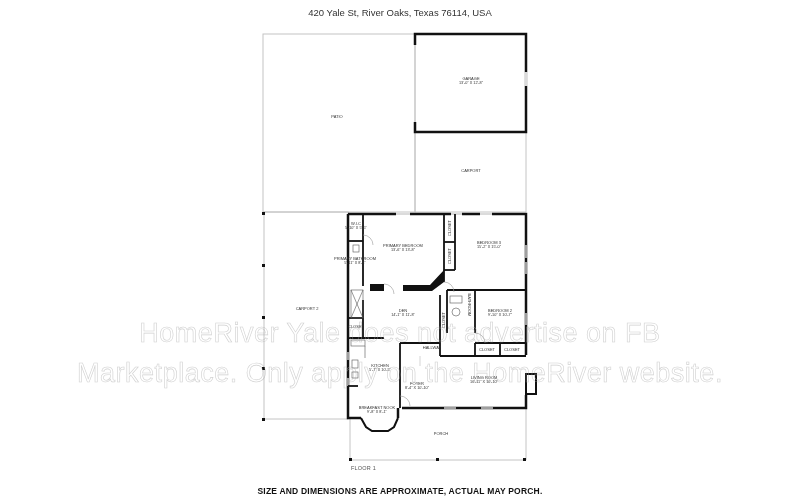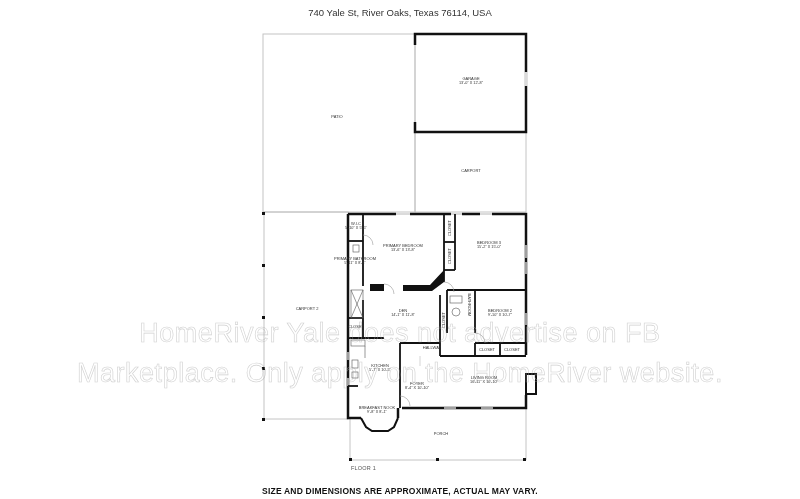--- a/index.html
+++ b/index.html
@@ -10,21 +10,21 @@
   .lbl .dim { display: block; font-size: 3.8px; }
   .floor-label { position: absolute; left: 351px; top: 465px; font-size: 5.5px; color: #555; letter-spacing: 0.2px; }
   .disclaimer { position: absolute; top: 486px; left: 0; width: 800px; text-align: center; font-size: 8.5px; font-weight: bold; color: #111; letter-spacing: 0.2px; }
   .watermark { position: absolute; left: 0; width: 800px; text-align: center; font-size: 27px; color: rgba(255,255,255,0.0); -webkit-text-stroke: 0.6px rgba(170,170,170,0.55); letter-spacing: 0.5px; white-space: nowrap; pointer-events: none; }
   .wm1 { top: 318px; }
   .wm2 { top: 350px; margin-top: 8px; }
 </style>
 </head>
 <body>
 
-<div class="address">740 Yale St, River Oaks, Texas 76114, USA</div>
+<div class="address">420 Yale St, River Oaks, Texas 76114, USA</div>
 
 <svg class="plan" viewBox="0 0 800 499" xmlns="http://www.w3.org/2000/svg">
 
   <g fill="none" stroke="#c4c4c4" stroke-width="1">
     <rect x="263" y="34" width="152" height="178"></rect>
     <line x1="415" y1="132" x2="415" y2="212"></line>
     <line x1="415" y1="212" x2="526" y2="212"></line>
     <line x1="526" y1="132" x2="526" y2="212"></line>
     <rect x="264" y="212" width="84" height="207"></rect>
     <polyline points="350,418 350,460 526,460 526,400"></polyline>
@@ -155,13 +155,13 @@
 <div class="lbl" style="left:380px; top:368px;"><span>KITCHEN</span><span class="dim">5'-7" x 10'-5"</span></div>
 <div class="lbl" style="left:417px; top:386px;"><span>FOYER</span><span class="dim">8'-4" x 10'-10"</span></div>
 <div class="lbl" style="left:484px; top:380px;"><span>LIVING ROOM</span><span class="dim">16'-11" x 10'-10"</span></div>
 <div class="lbl" style="left:377px; top:410px;"><span>BREAKFAST NOOK</span><span class="dim">9'-8" x 8'-1"</span></div>
 <div class="lbl" style="left:441px; top:433px;"><span>PORCH</span></div>
 
 <div class="watermark wm1">HomeRiver Yale does not advertise on FB</div>
 <div class="watermark wm2">Marketplace. Only apply on the HomeRiver website.</div>
 
 <div class="floor-label">FLOOR 1</div>
-<div class="disclaimer">SIZE AND DIMENSIONS ARE APPROXIMATE, ACTUAL MAY VARY.</div>
+<div class="disclaimer">SIZE AND DIMENSIONS ARE APPROXIMATE, ACTUAL MAY PORCH.</div>
 
 </body></html>

